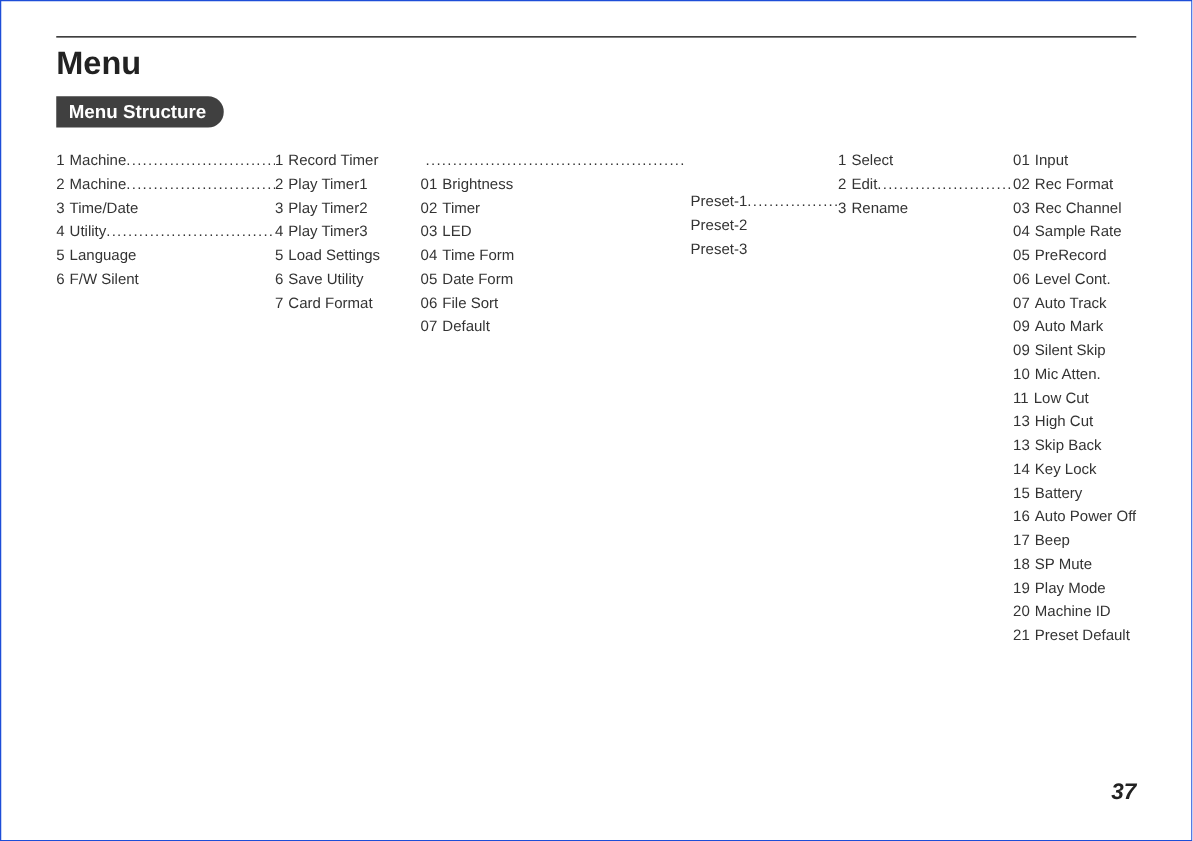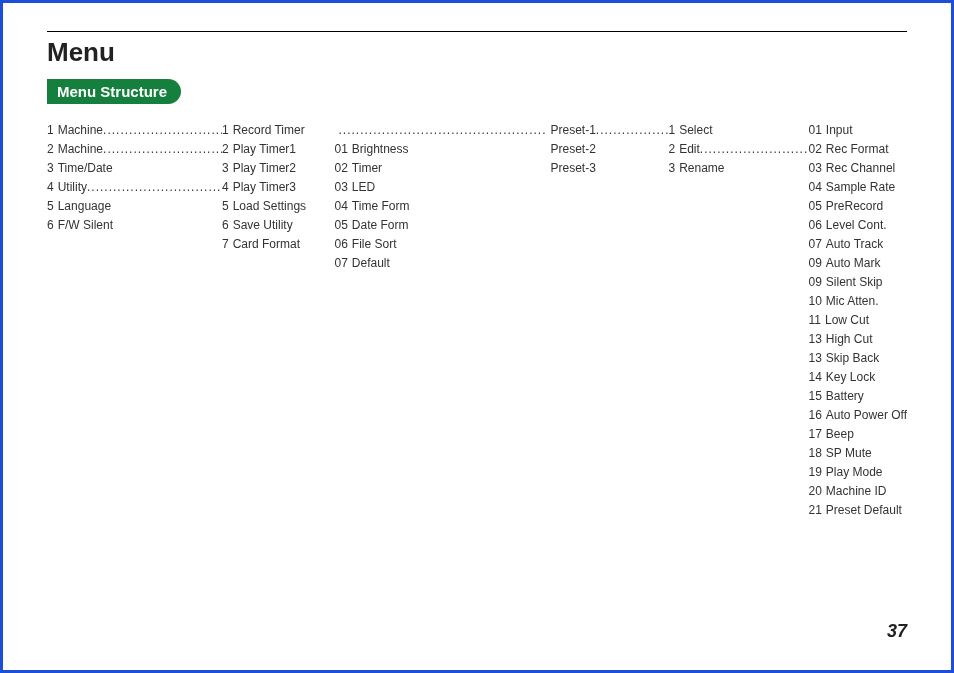--- a/index.html
+++ b/index.html
@@ -7,62 +7,62 @@
   padding: 0;
   background: #fff;
   font-family: Arial, Helvetica, sans-serif;
   color: #222;
 }
 .page {
   position: relative;
   width: 954px;
   height: 673px;
   box-sizing: border-box;
-  border: 3px solid #1d4ed8;
+  border: 1px solid #1d4ed8;
 }
 .hr-top {
   position: absolute;
   left: 44px;
   right: 44px;
   top: 28px;
   border-top: 1px solid #000;
 }
 .title {
   position: absolute;
   left: 44px;
   top: 34px;
   font-size: 26px;
   font-weight: bold;
 }
 .pill {
   position: absolute;
   left: 44px;
   top: 76px;
-  background: #15803d;
+  background: #404040;
   color: #fff;
   font-weight: bold;
   font-size: 15px;
   padding: 4px 14px 4px 10px;
   border-top-right-radius: 13px;
   border-bottom-right-radius: 13px;
 }
 .cols {
   position: absolute;
   left: 44px;
   top: 118px;
   right: 44px;
   display: flex;
   font-size: 12px;
   line-height: 19px;
   color: #333;
 }
 .col1 { width: 175px; }
 .col2 { width: 168px; }
 .col3 { width: 212px; }
-.col4 { width: 122px; }
+.col4 { width: 122px; margin-top: 33px; }
 .col5 { width: 140px; }
 .col6 { flex: 1; }
 .row {
   display: flex;
   white-space: nowrap;
   overflow: hidden;
 }
 .num {
   padding-right: 4px;
 }

